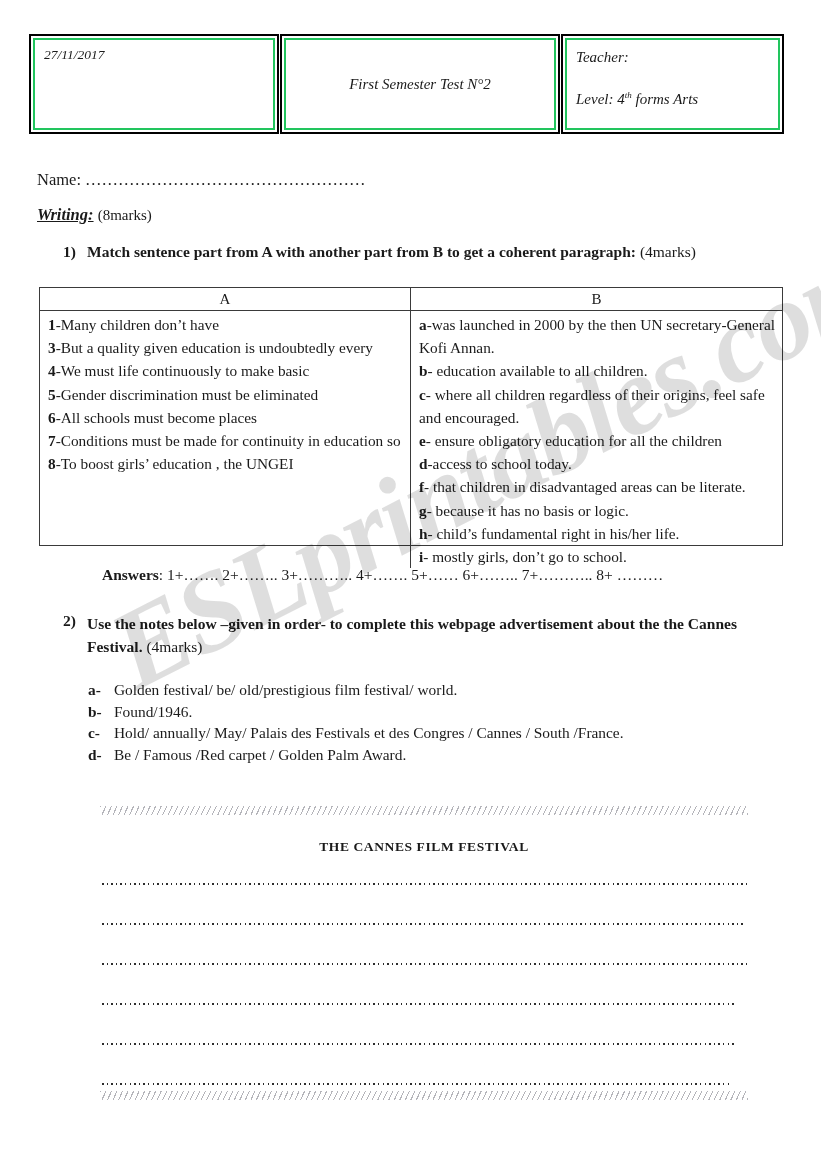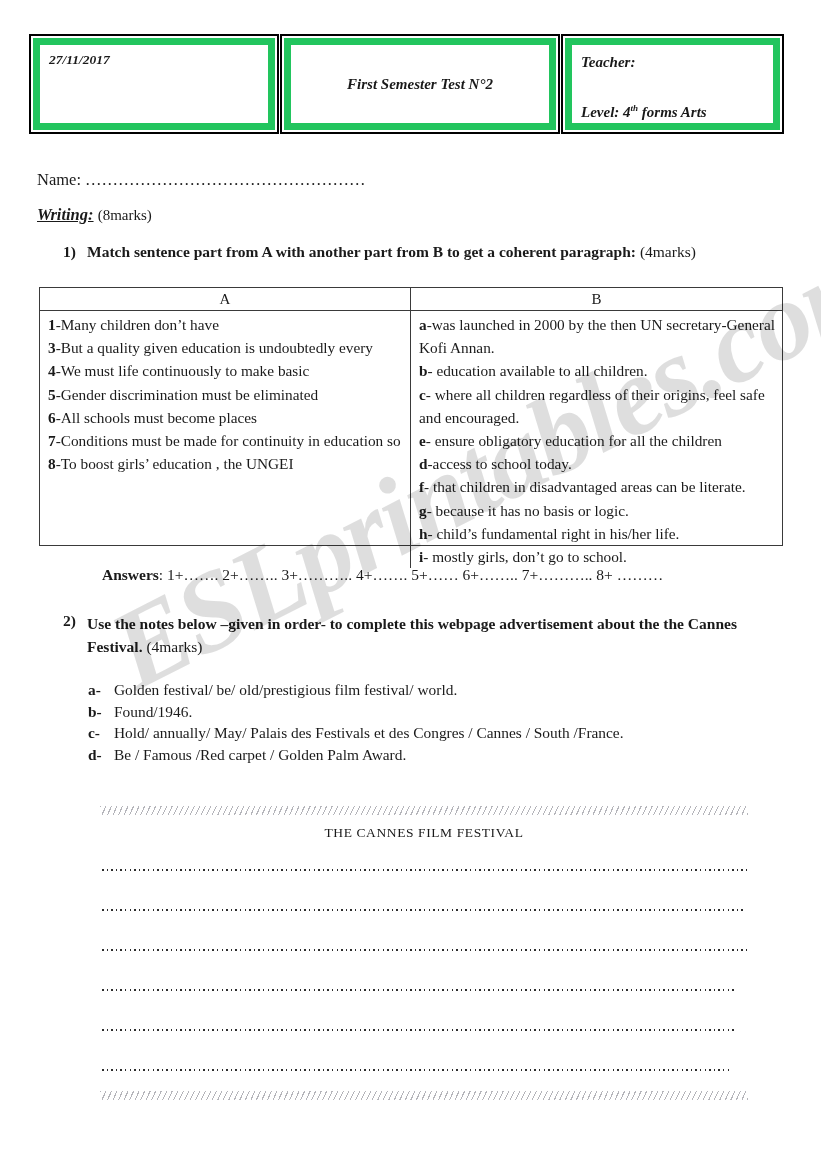--- a/index.html
+++ b/index.html
@@ -48,39 +48,39 @@
   #header-table {
     position: absolute;
     left: 33px;
     top: 38px;
     width: 755px;
     height: 92px;
     display: flex;
     z-index: 2;
   }
   .hdr-cell {
-    border: 7px solid #22c55e;
+    border: 2px solid #22c55e;
     outline: 2px solid #000;
     outline-offset: 2px;
     background: #fff;
     position: relative;
     font-family: "Liberation Serif", serif;
     font-style: italic;
-    font-weight: 700;
+    font-weight: 400;
     font-size: 14.5px;
     box-sizing: border-box;
   }
   #hdr-date-cell   { width: 242px; margin-right: 9px; }
   #hdr-title-cell  { width: 272px; margin-right: 9px;
                      display: flex; align-items: center; justify-content: center; }
   #hdr-info-cell   { width: 215px; padding: 9px 0 0 9px; }
 
   #hdr-date { position: absolute; left: 9px; top: 7px; font-size: 13.5px; }
   #hdr-title { font-size: 15px; text-align: right; }
-  #hdr-teacher { display: block; margin-bottom: 32px; font-size: 15px; }
+  #hdr-teacher { display: block; margin-bottom: 24px; font-size: 15px; }
   #hdr-level { display: block; font-size: 15px; }
   #hdr-level sup { font-size: 9px; vertical-align: super; }
 
   
   #name-row {
     position: absolute; left: 37px; top: 170px;
     font-size: 16.5px; z-index: 2; white-space: nowrap;
   }
   #writing-row {
     position: absolute; left: 37px; top: 205px;
@@ -166,23 +166,23 @@
     height: 9px;
     background-image: repeating-linear-gradient(
       115deg,
       rgba(120,120,130,0.55) 0px,
       rgba(120,120,130,0.55) 1px,
       rgba(255,255,255,0) 1px,
       rgba(255,255,255,0) 5px);
   }
   #ad-title {
     text-align: center;
-    margin-top: 10px;
+    margin-top: 24px;
     font-family: "Liberation Serif", serif;
-    font-weight: 400;
+    font-weight: 700;
     font-size: 13.5px;
     letter-spacing: 0.6px;
     font-variant: small-caps;
     text-transform: uppercase;
   }
   #ad-lines { margin-top: 16px; }
   .ad-line {
     height: 40px;
     position: relative;
   }

